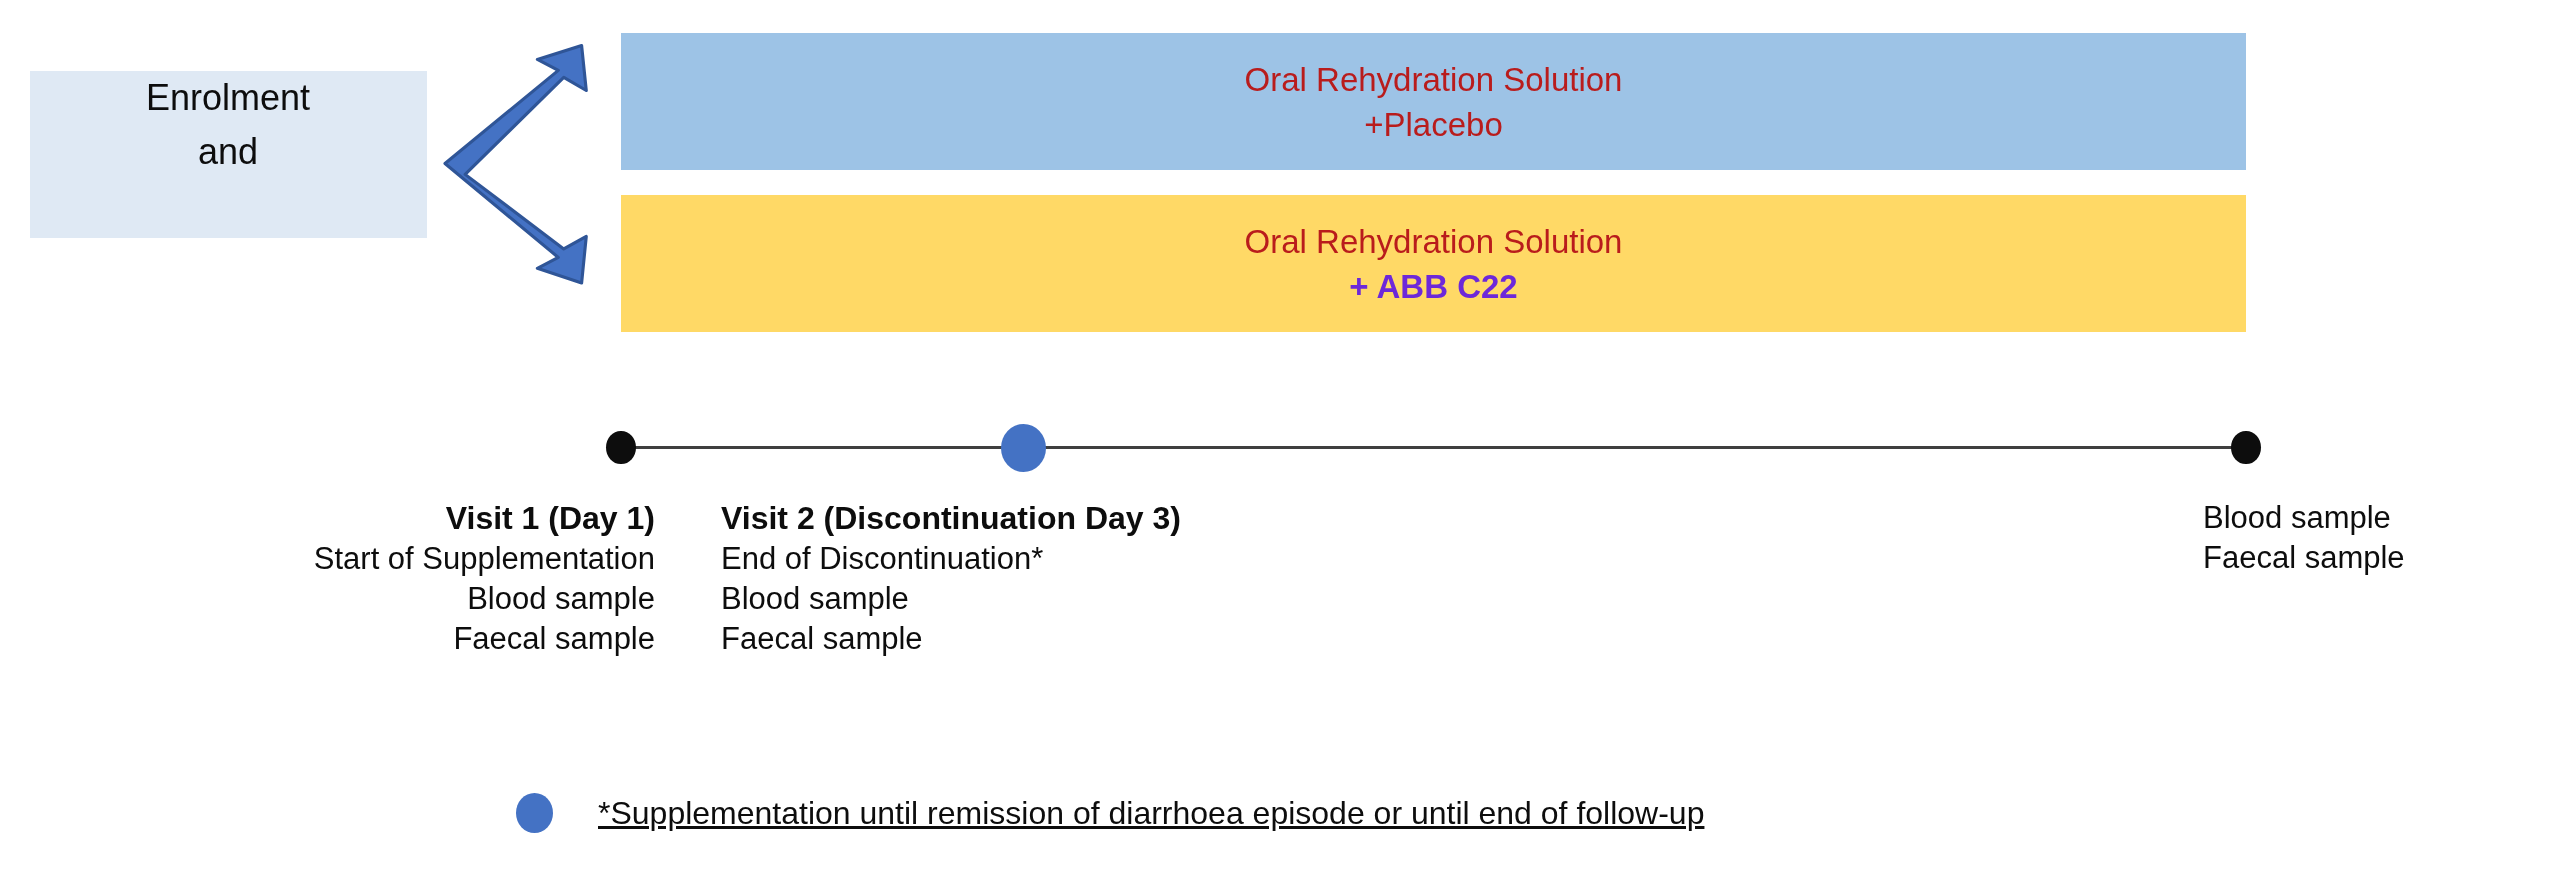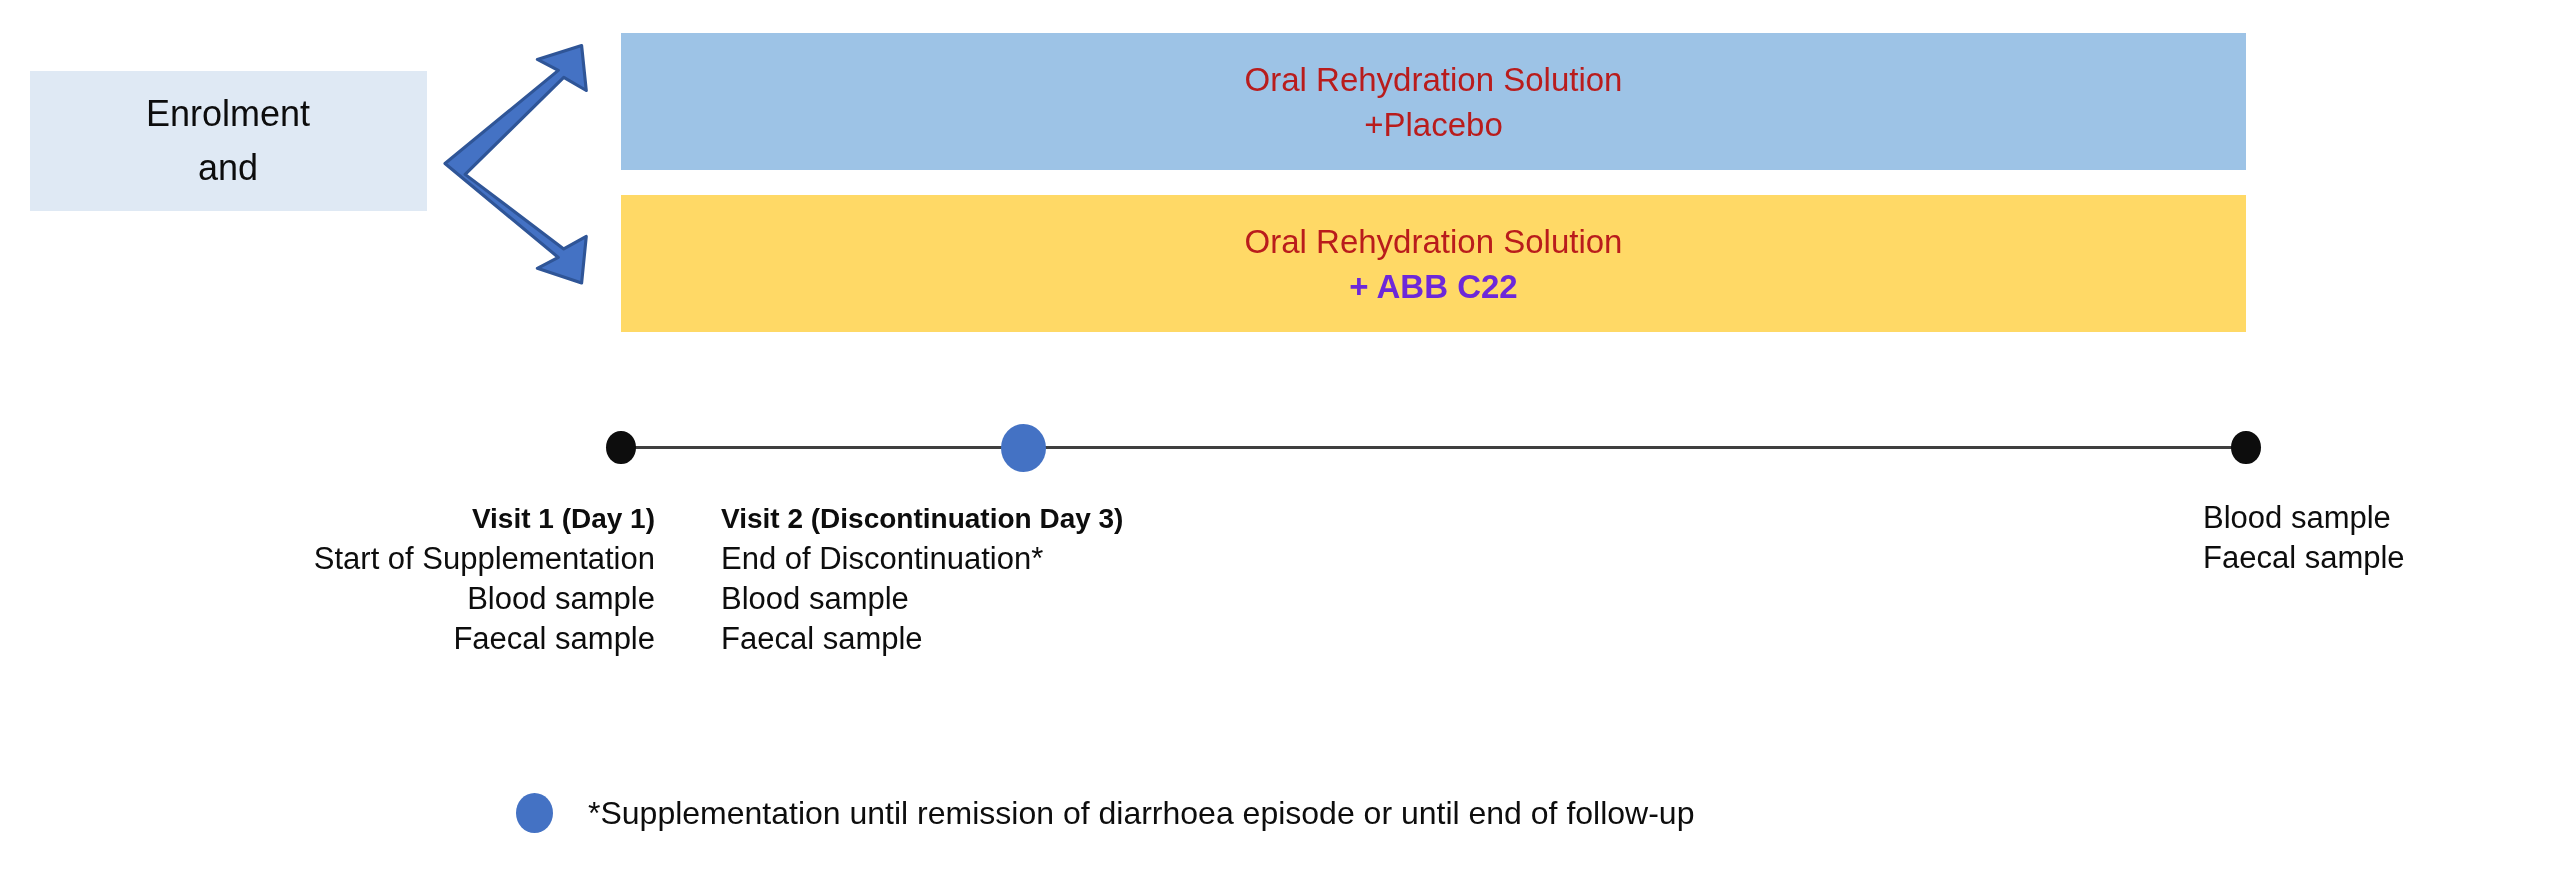--- a/index.html
+++ b/index.html
@@ -19,26 +19,26 @@
     background: #ffffff;
     overflow: hidden;
   }
 
   
   .enrolment-box {
     position: absolute;
     left: 29.5px;
     top: 71px;
     width: 397px;
-    height: 140px;
+    height: 167px;
     background: #dfe9f4;
     display: flex;
     flex-direction: column;
     align-items: center;
-    justify-content: center;
+    justify-content: flex-start;
     box-sizing: border-box;
   }
   .enrolment-line {
     font-size: 36px;
     line-height: 54px;
     color: #0d0d0d;
     text-align: center;
     white-space: nowrap;
   }
 
@@ -106,21 +106,21 @@
     top: 424px;
     left: 1001px;
   }
 
   
   .visit-block {
     position: absolute;
     top: 498px;
   }
   .visit-title {
-    font-size: 28px;
+    font-size: 32px;
     line-height: 41px;
     font-weight: bold;
     color: #0d0d0d;
     white-space: nowrap;
   }
   .visit-line {
     font-size: 31px;
     line-height: 40px;
     color: #0d0d0d;
     white-space: nowrap;
@@ -150,25 +150,26 @@
     align-items: center;
   }
   .footnote-dot {
     width: 37px;
     height: 40px;
     border-radius: 50%;
     background: #4472c4;
     flex: 0 0 auto;
   }
   .footnote-text {
-    margin-left: 35px;
+    margin-left: 45px;
     font-size: 32px;
     line-height: 40px;
     color: #0d0d0d;
     white-space: nowrap;
+    text-decoration: underline;
   }
 </style>
 </head>
 <body>
 
 <div id="canvas">
 
   <div class="enrolment-box">
     <div class="enrolment-line">Enrolment</div>
     <div class="enrolment-line">and</div>

